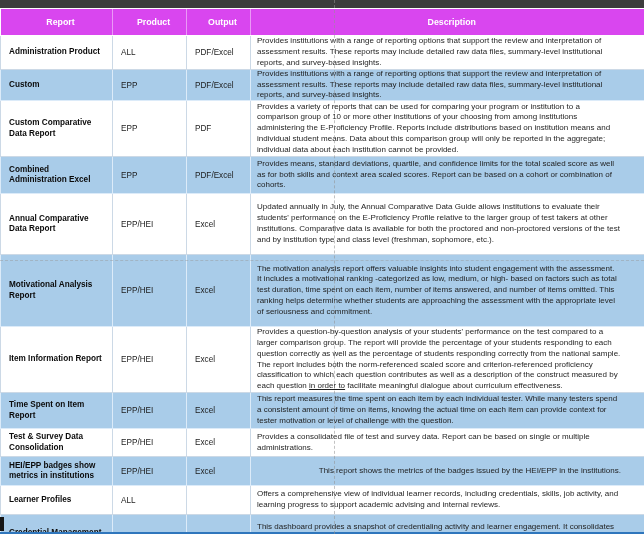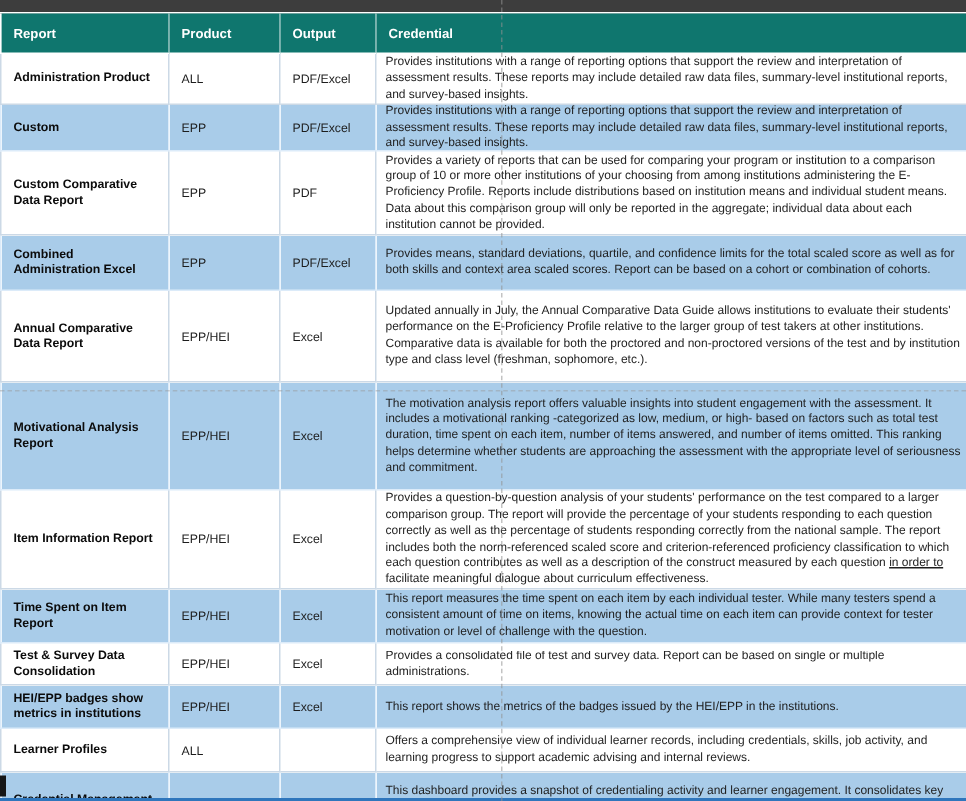--- a/index.html
+++ b/index.html
@@ -13,36 +13,36 @@
     height:8px;background:#3d3d3d;border-bottom:1px solid #ffffff;
   }
   table.reports{
     border-collapse:collapse;table-layout:fixed;width:644px;
   }
   col.c-report{width:112px}
   col.c-product{width:74px}
   col.c-output{width:64px}
   col.c-desc{width:394px}
   thead th{
-    background:#0f766e;color:#ffffff;
-    font-size:8.8px;font-weight:bold;text-align:left;
+    background:#d946ef;color:#ffffff;
+    font-size:8.8px;font-weight:bold;text-align:center;
     height:26px;padding:0 0 0 8px;
     border-left:1px solid rgba(255,255,255,0.45);
     border-bottom:1px solid #ffffff;
   }
   thead th:first-child{border-left:1px solid rgba(255,255,255,0.45)}
   td{padding:0;vertical-align:middle;overflow:hidden;}
   tr.row-white td{background:#ffffff;border:1px solid #ccd9e6;}
   tr.row-blue  td{background:#a9cce9;border:1px solid #dcebf9;}
   .cellwrap{display:flex;align-items:center;overflow:hidden;box-sizing:border-box;}
   td.report .cellwrap{padding:0 4px 0 8px;}
   td.report span{font-weight:bold;font-size:8.2px;line-height:10.5px;color:#0b0b0b;}
   td.product .cellwrap,td.output .cellwrap{padding-left:8px;}
   td.product span,td.output span{font-size:8.2px;color:#1c1c1c;}
-  td.desc .cellwrap{padding:1px 3px 1px 6px;}
+  td.desc .cellwrap{padding:1px 23px 1px 6px;justify-content:flex-end;}
   td.desc span{font-size:8px;line-height:10.8px;color:#1e1e1e;}
   td.desc u{text-decoration:underline;}
   .vdash{
     position:absolute;left:334px;top:0;height:534px;width:0;
     border-left:1px dashed rgba(145,145,145,0.55);z-index:6;pointer-events:none;
   }
   .hdash{
     position:absolute;left:0;top:260px;width:644px;height:0;
     border-top:1px dashed rgba(150,150,150,0.45);z-index:6;pointer-events:none;
   }
@@ -63,21 +63,21 @@
     <col class="c-report">
       <col class="c-product">
       <col class="c-output">
       <col class="c-desc">
   </colgroup>
   <thead>
     <tr>
       <th>Report</th>
       <th>Product</th>
       <th>Output</th>
-      <th>Credential</th>
+      <th>Description</th>
     </tr>
   </thead>
   <tbody>
       <tr class="row-white">
     <td class="report">
       <div class="cellwrap" style="height: 33px;">
             <span>Administration Product</span>
           </div>
     </td>
     <td class="product">

